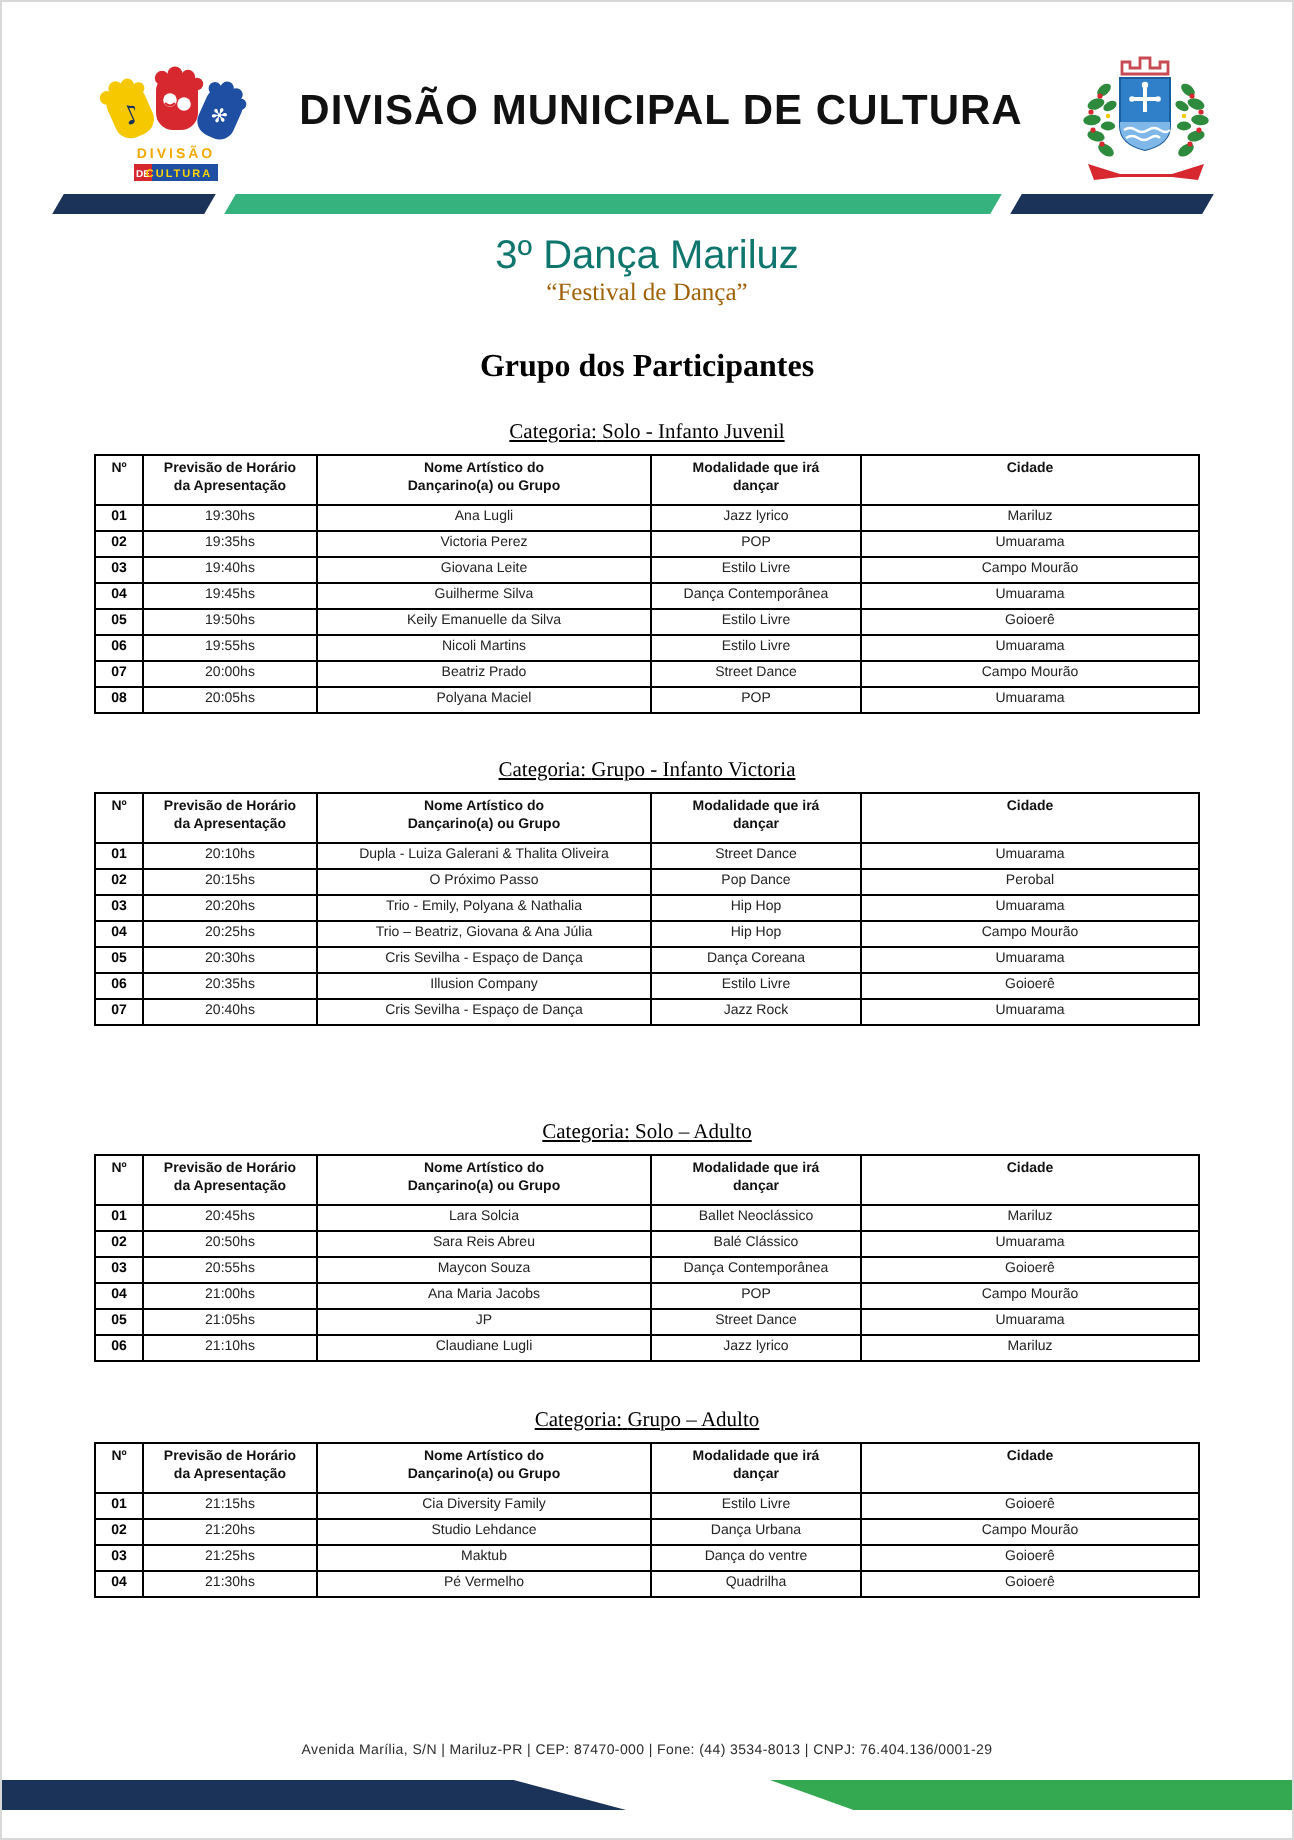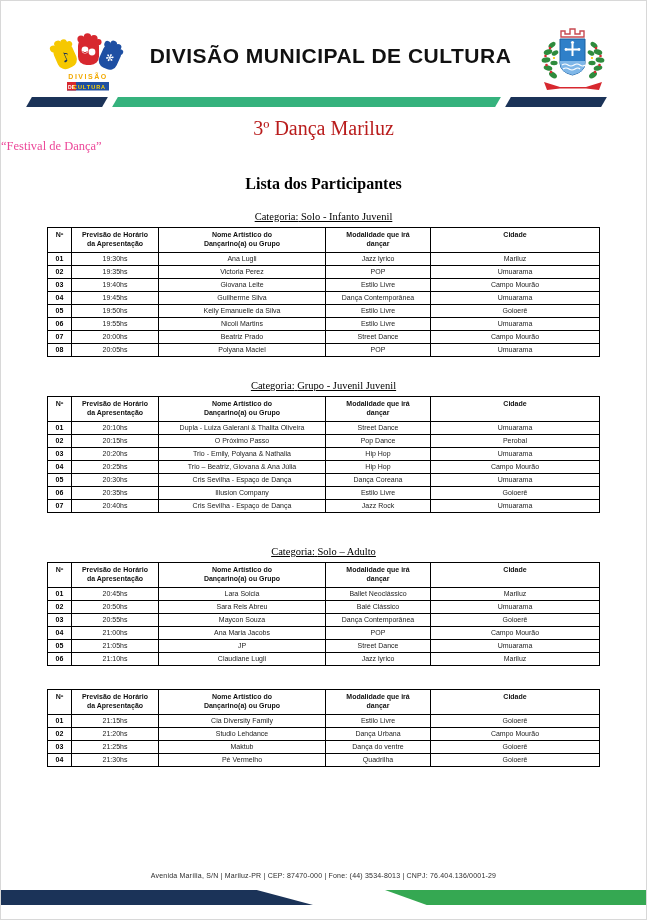--- a/index.html
+++ b/index.html
@@ -17,30 +17,30 @@
     padding-bottom:6px;
   }
   .topbar{position:absolute;top:96px;left:0;right:0;height:10px;}
   .seg{position:absolute;top:0;height:10px;transform:skewX(-30deg);}
   .seg.navy{background:var(--navy,#1b3358);}
   .seg.green{background:var(--green-top,#35b27d);}
   .seg-l{left:28px;width:76px;}
   .seg-m{left:114px;width:383px;}
   .seg-r{left:507px;width:96px;}
   
-  .event-title{margin-top:24px;text-align:center;font-family:Liberation Serif, serif;
-    font-size:20px;line-height:22px;color:#b91c1c;}
-  .event-subtitle{text-align:left;font-family:"Liberation Serif",serif;
-    font-size:12.5px;line-height:15px;color:#ec4899;}
+  .event-title{margin-top:24px;text-align:center;font-family:Liberation Sans, sans-serif;
+    font-size:20px;line-height:22px;color:#0f766e;}
+  .event-subtitle{text-align:center;font-family:"Liberation Serif",serif;
+    font-size:12.5px;line-height:15px;color:#a16207;}
   .list-title{margin-top:20px;text-align:center;font-family:"Liberation Serif",serif;
     font-weight:bold;font-size:16px;line-height:20px;color:#000;}
   
   .cat-section{margin-top:16px;}
   .cat-section:nth-of-type(2){margin-top:22px;}
-  .cat-section:nth-of-type(3){margin-top:32px;}
+  .cat-section:nth-of-type(3){margin-top:47px;}
   .cat-section:nth-of-type(4){margin-top:23px;}
   .cat-heading{text-align:center;font-family:"Liberation Serif",serif;
     font-size:10.5px;line-height:13px;color:#000;}
   .cat-heading .u{text-decoration:underline;}
   .cat-heading .cat-name{font-weight:normal;}
   table.roster{
     border-collapse:collapse;table-layout:fixed;width:552px;margin:4px auto 0;
     border:1.5px solid #000;background:#fff;
   }
   .roster th,.roster td{
@@ -159,21 +159,21 @@
   </div>
 
   <div class="topbar">
     <span class="seg navy seg-l"></span>
     <span class="seg green seg-m"></span>
     <span class="seg navy seg-r"></span>
   </div>
 
   <div class="event-title">3º Dança Mariluz</div>
   <div class="event-subtitle">“Festival de Dança”</div>
-  <div class="list-title">Lista dos Participantes</div>
+  <div class="list-title">Grupo dos Participantes</div>
 
   <main id="sections">
     <section class="cat-section">
       <div class="cat-heading">
         <span class="u"><span class="cat-label">Categoria:</span><span> </span><span class="cat-name">Solo - Infanto Juvenil</span></span>
       </div>
       <table class="roster">
         <colgroup>
           <col class="c-num">
             <col class="c-time">
@@ -246,21 +246,21 @@
               <td>Polyana Maciel</td>
               <td>POP</td>
               <td>Umuarama</td>
             </tr>
           </tbody>
       </table>
     </section>
 
     <section class="cat-section">
       <div class="cat-heading">
-        <span class="u"><span class="cat-label">Categoria:</span><span> </span><span class="cat-name">Grupo - Juvenil Juvenil</span></span>
+        <span class="u"><span class="cat-label">Categoria:</span><span> </span><span class="cat-name">Grupo - Infanto Victoria</span></span>
       </div>
       <table class="roster">
         <colgroup>
           <col class="c-num">
             <col class="c-time">
             <col class="c-name">
             <col class="c-mod">
             <col class="c-city">
         </colgroup>
         <thead>
@@ -388,20 +388,23 @@
               <td>21:10hs</td>
               <td>Claudiane Lugli</td>
               <td>Jazz lyrico</td>
               <td>Mariluz</td>
             </tr>
           </tbody>
       </table>
     </section>
 
     <section class="cat-section">
+      <div class="cat-heading">
+        <span class="u"><span class="cat-label">Categoria:</span><span> </span><span class="cat-name">Grupo – Adulto</span></span>
+      </div>
       <table class="roster">
         <colgroup>
           <col class="c-num">
             <col class="c-time">
             <col class="c-name">
             <col class="c-mod">
             <col class="c-city">
         </colgroup>
         <thead>
           <tr>

